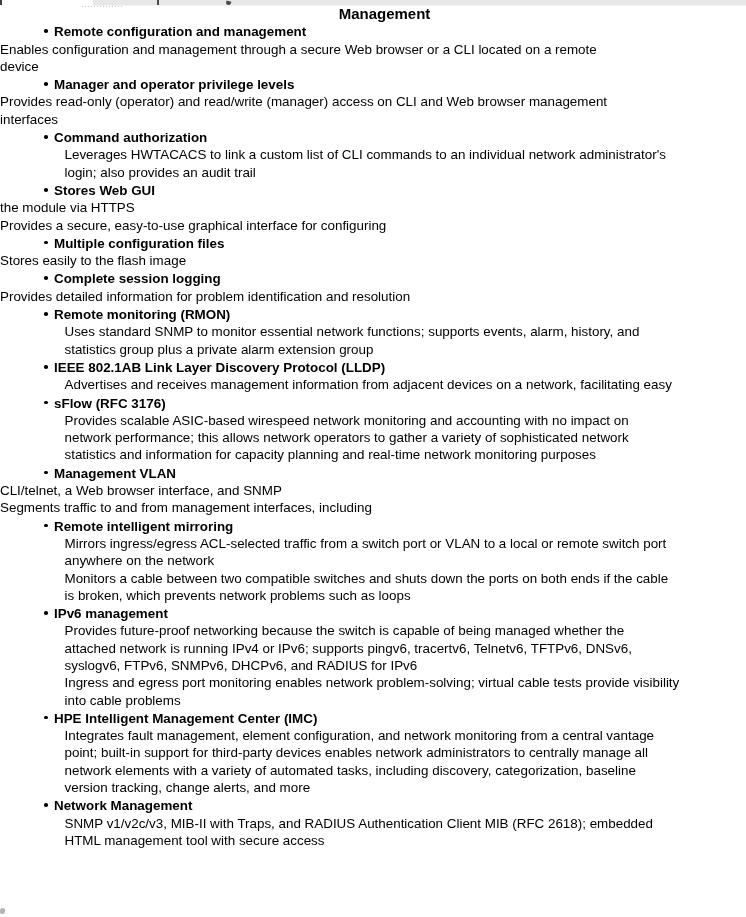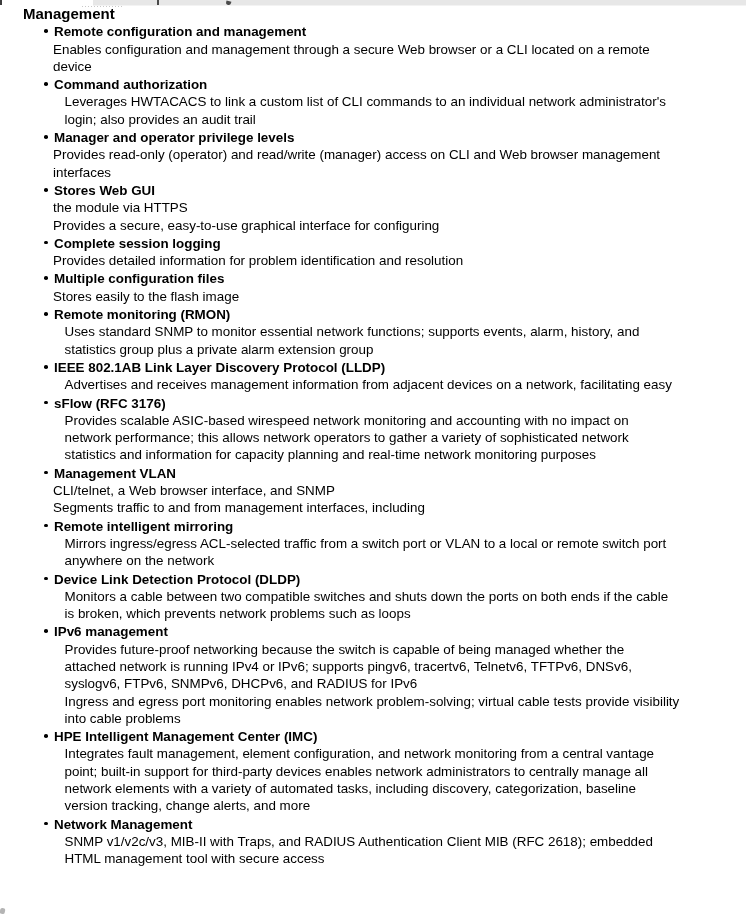--- a/index.html
+++ b/index.html
@@ -49,41 +49,41 @@
   
   .content {
     padding-top: 5px;
   }
   .heading {
     font-size: 15px;
     font-weight: bold;
     line-height: 17.3px;
     padding-left: 23px;
     white-space: nowrap;
+    text-align: center;
   }
   .item .trow {
     position: relative;
     padding-left: 54px;
     line-height: 17.3px;
     white-space: nowrap;
   }
   .dot {
     position: absolute;
     left: 44px; top: 7px;
     width: 3.6px; height: 3.6px;
     background: #000;
     border-radius: 50%;
   }
   .title {
     font-weight: bold;
     font-size: 13.4px;
     margin-top: 32px;
   }
   .dline {
-    padding-left: 53px;
     font-size: 13.4px;
     line-height: 17.3px;
     white-space: nowrap;
   }
   .indent .dline {
     padding-left: 64.5px;
   }
 </style>
 </head>
 <body>
@@ -100,54 +100,54 @@
 
   <div class="item">
     <div class="trow"><span class="dot"></span><span class="title">Remote configuration and management</span></div>
     <div class="desc">
       <div class="dline">Enables configuration and management through a secure Web browser or a CLI located on a remote</div>
       <div class="dline">device</div>
     </div>
   </div>
 
   <div class="item">
+    <div class="trow"><span class="dot"></span><span class="title">Manager and operator privilege levels</span></div>
+    <div class="desc">
+      <div class="dline">Provides read-only (operator) and read/write (manager) access on CLI and Web browser management</div>
+      <div class="dline">interfaces</div>
+    </div>
+  </div>
+
+  <div class="item">
     <div class="trow"><span class="dot"></span><span class="title">Command authorization</span></div>
     <div class="desc indent">
       <div class="dline">Leverages HWTACACS to link a custom list of CLI commands to an individual network administrator's</div>
       <div class="dline">login; also provides an audit trail</div>
     </div>
   </div>
 
   <div class="item">
-    <div class="trow"><span class="dot"></span><span class="title">Manager and operator privilege levels</span></div>
-    <div class="desc">
-      <div class="dline">Provides read-only (operator) and read/write (manager) access on CLI and Web browser management</div>
-      <div class="dline">interfaces</div>
-    </div>
-  </div>
-
-  <div class="item">
     <div class="trow"><span class="dot"></span><span class="title">Stores Web GUI</span></div>
     <div class="desc">
       <div class="dline">the module via HTTPS</div>
       <div class="dline">Provides a secure, easy-to-use graphical interface for configuring</div>
     </div>
   </div>
 
   <div class="item">
+    <div class="trow"><span class="dot"></span><span class="title">Multiple configuration files</span></div>
+    <div class="desc">
+      <div class="dline">Stores easily to the flash image</div>
+    </div>
+  </div>
+
+  <div class="item">
     <div class="trow"><span class="dot"></span><span class="title">Complete session logging</span></div>
     <div class="desc">
       <div class="dline">Provides detailed information for problem identification and resolution</div>
-    </div>
-  </div>
-
-  <div class="item">
-    <div class="trow"><span class="dot"></span><span class="title">Multiple configuration files</span></div>
-    <div class="desc">
-      <div class="dline">Stores easily to the flash image</div>
     </div>
   </div>
 
   <div class="item">
     <div class="trow"><span class="dot"></span><span class="title">Remote monitoring (RMON)</span></div>
     <div class="desc indent">
       <div class="dline">Uses standard SNMP to monitor essential network functions; supports events, alarm, history, and</div>
       <div class="dline">statistics group plus a private alarm extension group</div>
     </div>
   </div>
@@ -178,21 +178,20 @@
 
   <div class="item">
     <div class="trow"><span class="dot"></span><span class="title">Remote intelligent mirroring</span></div>
     <div class="desc indent">
       <div class="dline">Mirrors ingress/egress ACL-selected traffic from a switch port or VLAN to a local or remote switch port</div>
       <div class="dline">anywhere on the network</div>
     </div>
   </div>
 
   <div class="item">
-    <div class="trow"><span class="dot"></span><span class="title">Device Link Detection Protocol (DLDP)</span></div>
     <div class="desc indent">
       <div class="dline">Monitors a cable between two compatible switches and shuts down the ports on both ends if the cable</div>
       <div class="dline">is broken, which prevents network problems such as loops</div>
     </div>
   </div>
 
   <div class="item">
     <div class="trow"><span class="dot"></span><span class="title">IPv6 management</span></div>
     <div class="desc indent">
       <div class="dline">Provides future-proof networking because the switch is capable of being managed whether the</div>

